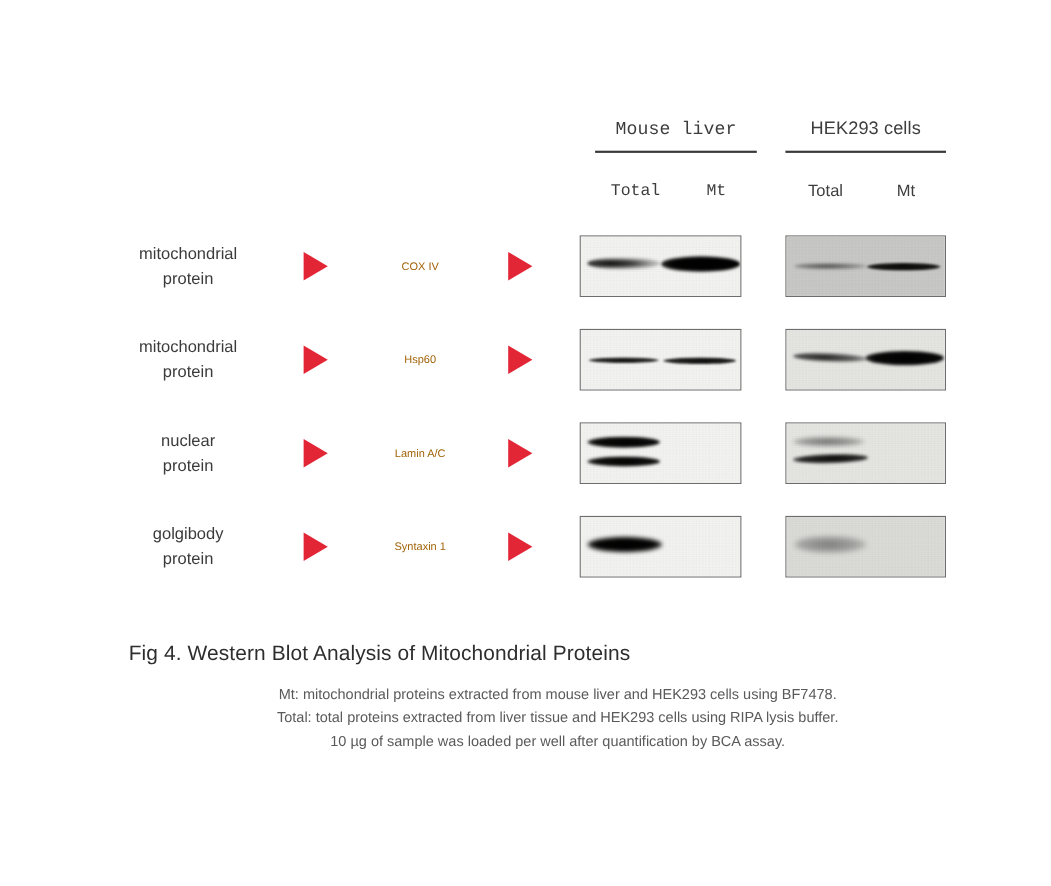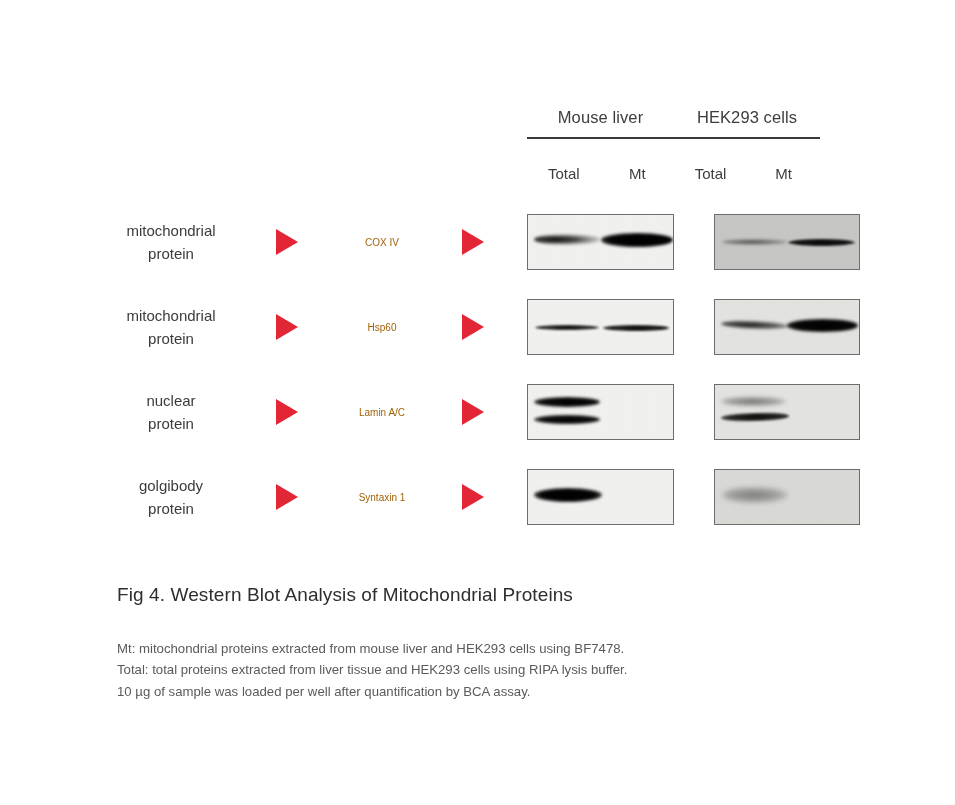--- a/index.html
+++ b/index.html
@@ -21,22 +21,22 @@
     position: absolute;
     top: 108px;
     left: 0;
     width: 955px;
     height: 100px;
   }
   .group {
     position: absolute;
     text-align: center;
   }
-  .group.liver { left: 527px; width: 147px; }
-  .group.hek   { left: 674px; width: 146px; }
+  .group.liver { left: 541px; width: 147px; font-family: Liberation Mono, monospace; }
+  .group.hek   { left: 714px; width: 146px; }
 
   .group-title {
     font-size: 16.5px;
     color: #3d3d3d;
     letter-spacing: 0.1px;
     white-space: nowrap;
   }
   .group-rule {
     margin-top: 10px;
     height: 2px;
@@ -161,24 +161,25 @@
     top: 584px;
     width: 780px;
   }
   .caption-title {
     font-size: 19px;
     color: #2e2e2e;
     letter-spacing: 0.1px;
     white-space: nowrap;
   }
   .caption-body {
-    margin-top: 32px;
+    margin-top: 14px;
     font-size: 13.2px;
     line-height: 1.62;
     color: #5a5a5a;
+    text-align: center;
   }
   .caption-line { white-space: nowrap; }
 </style>
 </head>
 <body>
 
 <div class="group-headers">
 
   <div class="group liver">
     <div class="group-title">Mouse liver</div>

